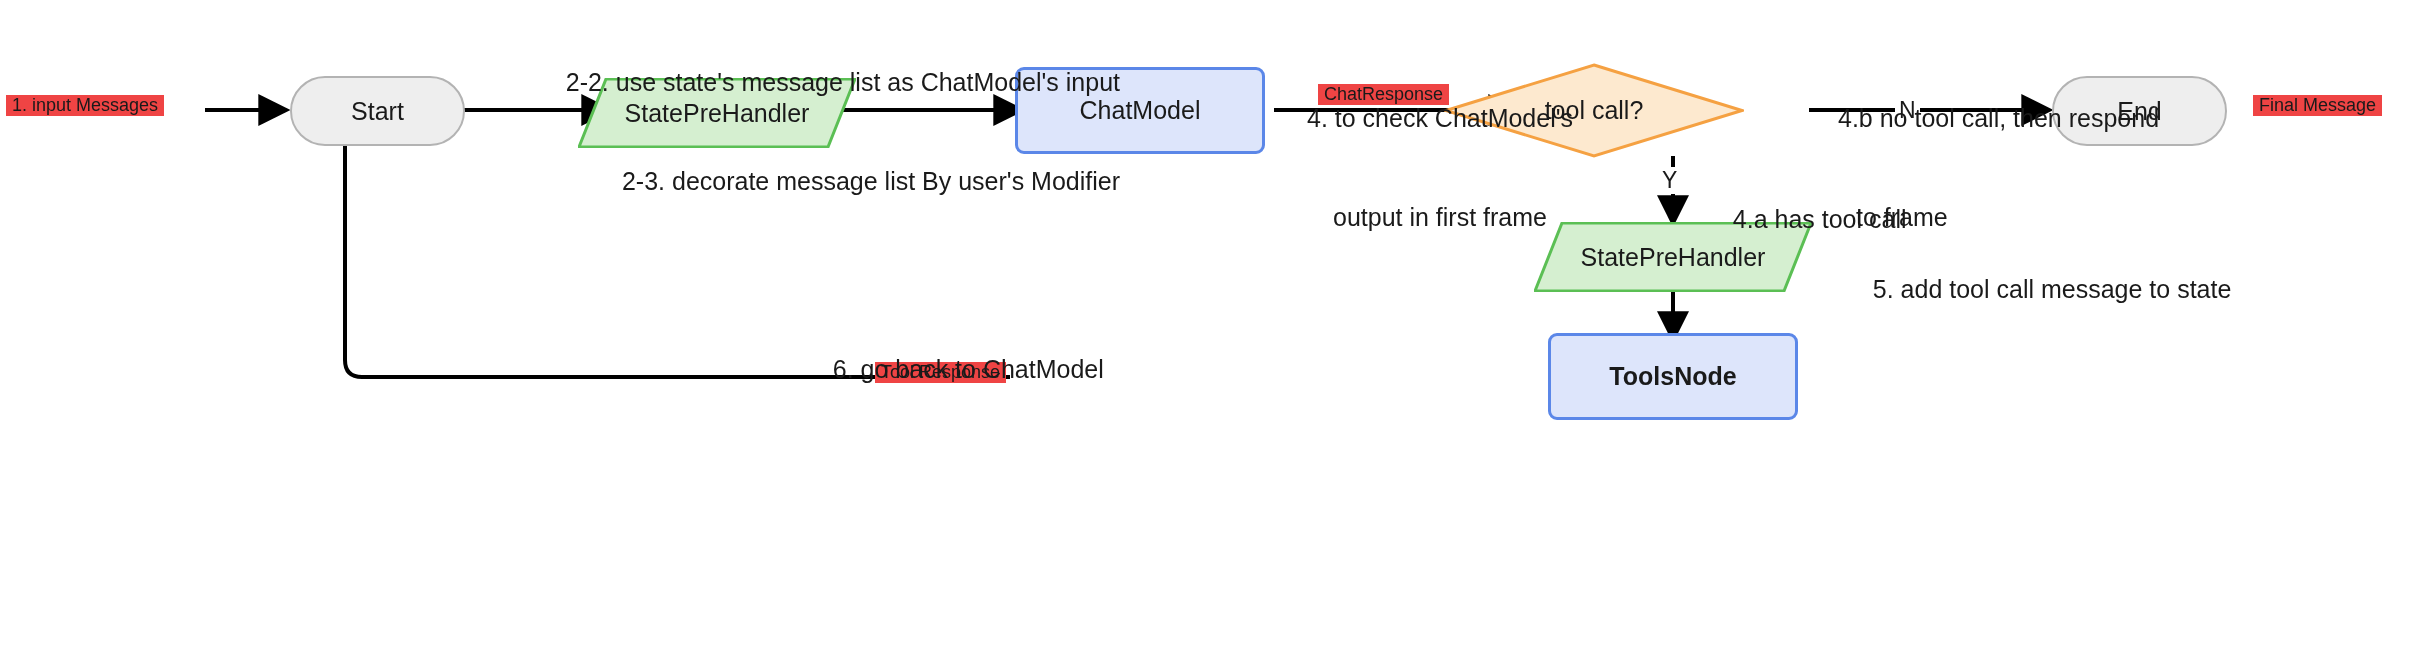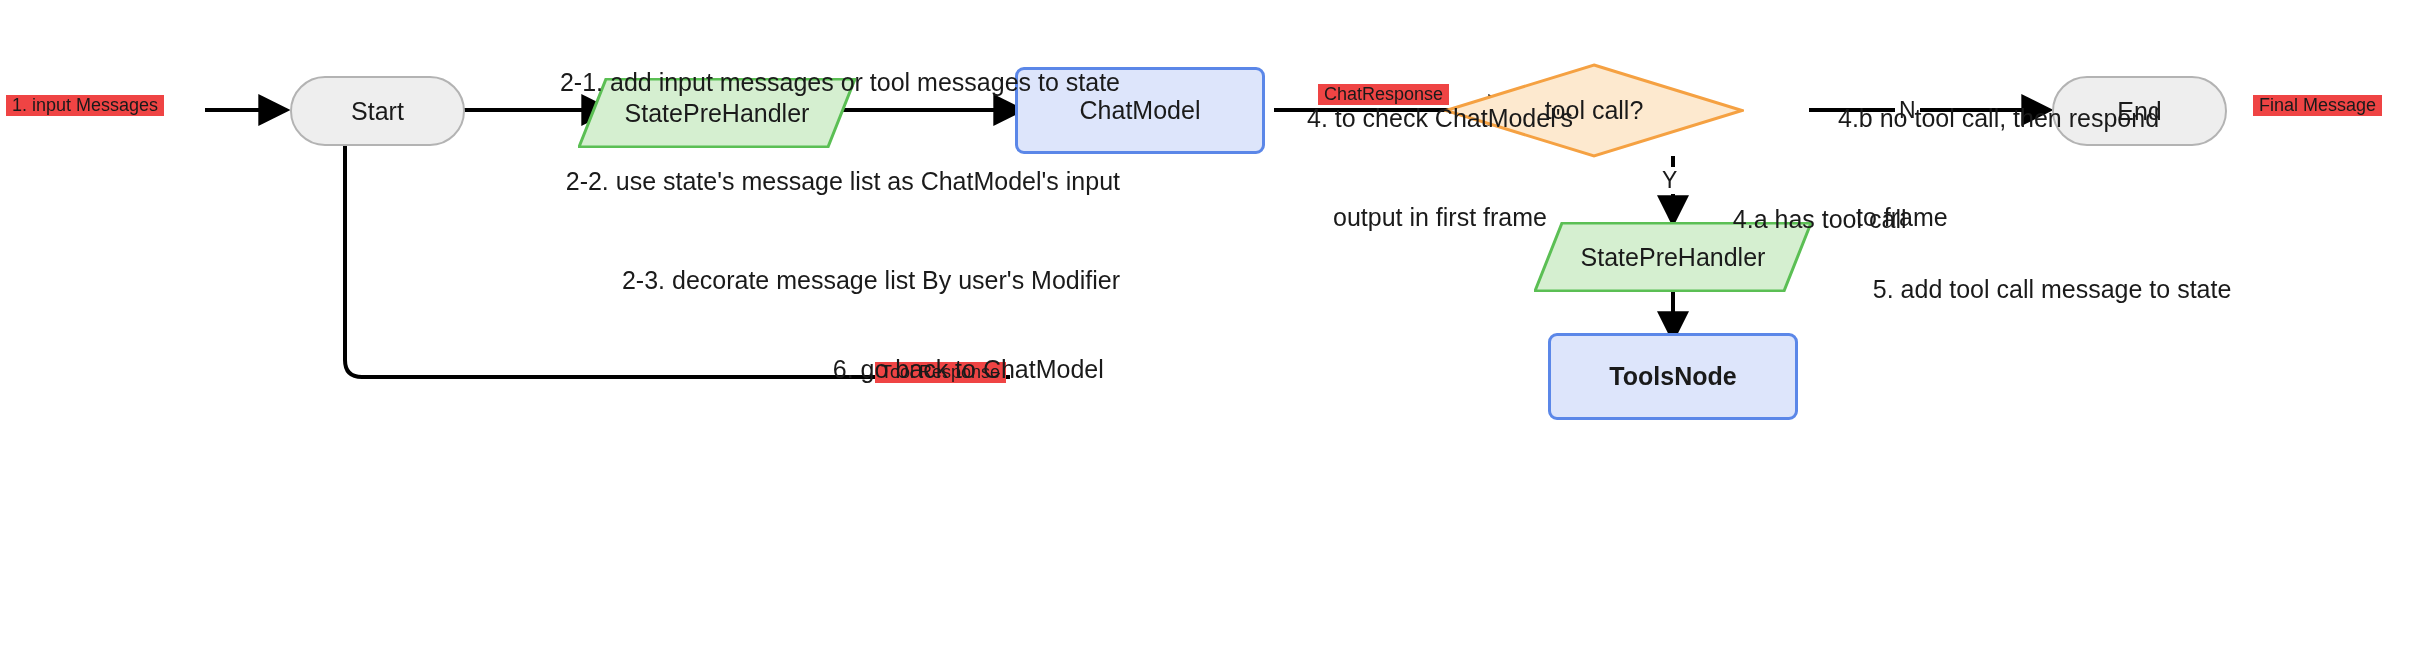--- a/index.html
+++ b/index.html
@@ -123,21 +123,20 @@
 
   <div class="flag" style="left:1658px;top:167px;">
     <span>Y</span>
   </div>
 
   <div class="edge-lbl" style="left:875px;top:362px;">
     <span>Tool Response</span>
   </div>
 
   <div class="lbl r" style="left:300px;top:0px;width:820px;">
-    <div>2-1. add input messages or tool messages to state</div>
     <div>2-2. use state's message list as ChatModel's input</div>
     <div>2-3. decorate message list By user's Modifier</div>
   </div>
 
   <div class="lbl c" style="left:1240px;top:36px;width:400px;">
     <div>4. to check ChatModel's</div>
     <div>output in first frame</div>
   </div>
 
   <div class="lbl" style="left:1838px;top:36px;width:420px;">

